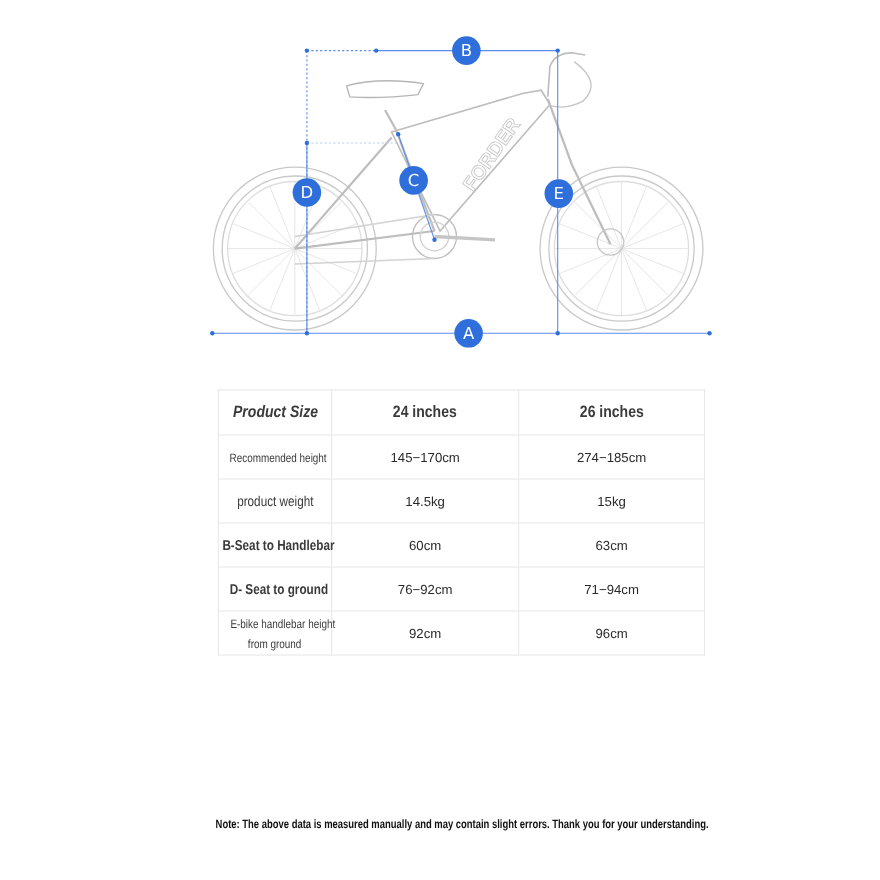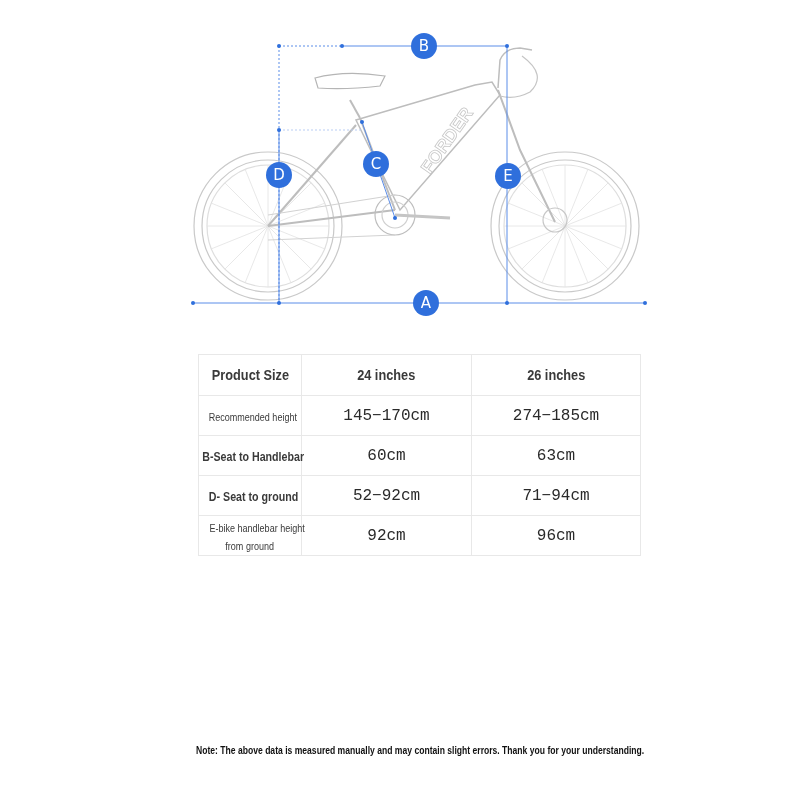--- a/index.html
+++ b/index.html
@@ -26,21 +26,21 @@
   .spec-table col.c0 { width: 103px; }
   .spec-table col.c1 { width: 170px; }
   .spec-table col.c2 { width: 169px; }
 
   .label { font-family: "Liberation Sans", sans-serif; font-stretch: condensed; color: #3a3a3a; }
   .label-lg { font-size: 15px; font-weight: bold; }
   .label-md { font-size: 13px; font-weight: bold; transform: scaleX(0.82); display: inline-block; }
   .label-sm { font-size: 11px; transform: scaleX(0.82); display: inline-block; white-space: nowrap; }
   .label-xs { font-size: 11px; line-height: 15px; transform: scaleX(0.82); display: inline-block; white-space: nowrap; }
   .header-val { font-size: 15px; font-weight: bold; color: #3a3a3a; transform: scaleX(0.85); display: inline-block; }
-  .val { font-size: 16px; color: #2a2a2a; font-family: Liberation Mono, monospace; }
+  .val { font-size: 12px; color: #2a2a2a; font-family: Liberation Sans, sans-serif; }
 
   .note {
     position: absolute; left: 196px; top: 744px; width: 460px;
     font-size: 11px; font-weight: bold; color: #111111; white-space: nowrap;
     transform: scaleX(0.78); transform-origin: left center;
   }
 </style>
 </head>
 <body>
 
@@ -130,37 +130,42 @@
 </div>
 
 <table class="spec-table">
   <colgroup>
       <col class="c0">
       <col class="c1">
       <col class="c2">
     </colgroup>
   <tbody>
       <tr>
-    <td style="height:40px;"><span class="label label-lg" style="transform:scaleX(0.85);display:inline-block;">Product Size</span></td>
+    <td style="height:40px;font-style:italic;"><span class="label label-lg" style="transform:scaleX(0.85);display:inline-block;">Product Size</span></td>
     <td><span class="header-val">24 inches</span></td>
     <td><span class="header-val">26 inches</span></td>
   </tr>
   <tr>
     <td><span class="label label-sm">Recommended height</span></td>
     <td><span class="val">145−170cm</span></td>
     <td><span class="val">274−185cm</span></td>
   </tr>
   <tr>
+    <td><span class="label label-md" style="font-weight:normal;">product weight</span></td>
+    <td><span class="val">14.5kg</span></td>
+    <td><span class="val">15kg</span></td>
+  </tr>
+  <tr>
     <td><span class="label label-md" style="white-space:nowrap;margin-left:-8px;">B-Seat to Handlebar</span></td>
     <td><span class="val">60cm</span></td>
     <td><span class="val">63cm</span></td>
   </tr>
   <tr>
     <td><span class="label label-md" style="white-space:nowrap;">D- Seat to ground</span></td>
-    <td><span class="val">52−92cm</span></td>
+    <td><span class="val">76−92cm</span></td>
     <td><span class="val">71−94cm</span></td>
   </tr>
   <tr>
     <td>
       <span class="label label-xs">E-bike handlebar height</span><br>
       <span class="label label-xs">from ground</span>
     </td>
     <td><span class="val">92cm</span></td>
     <td><span class="val">96cm</span></td>
   </tr>

